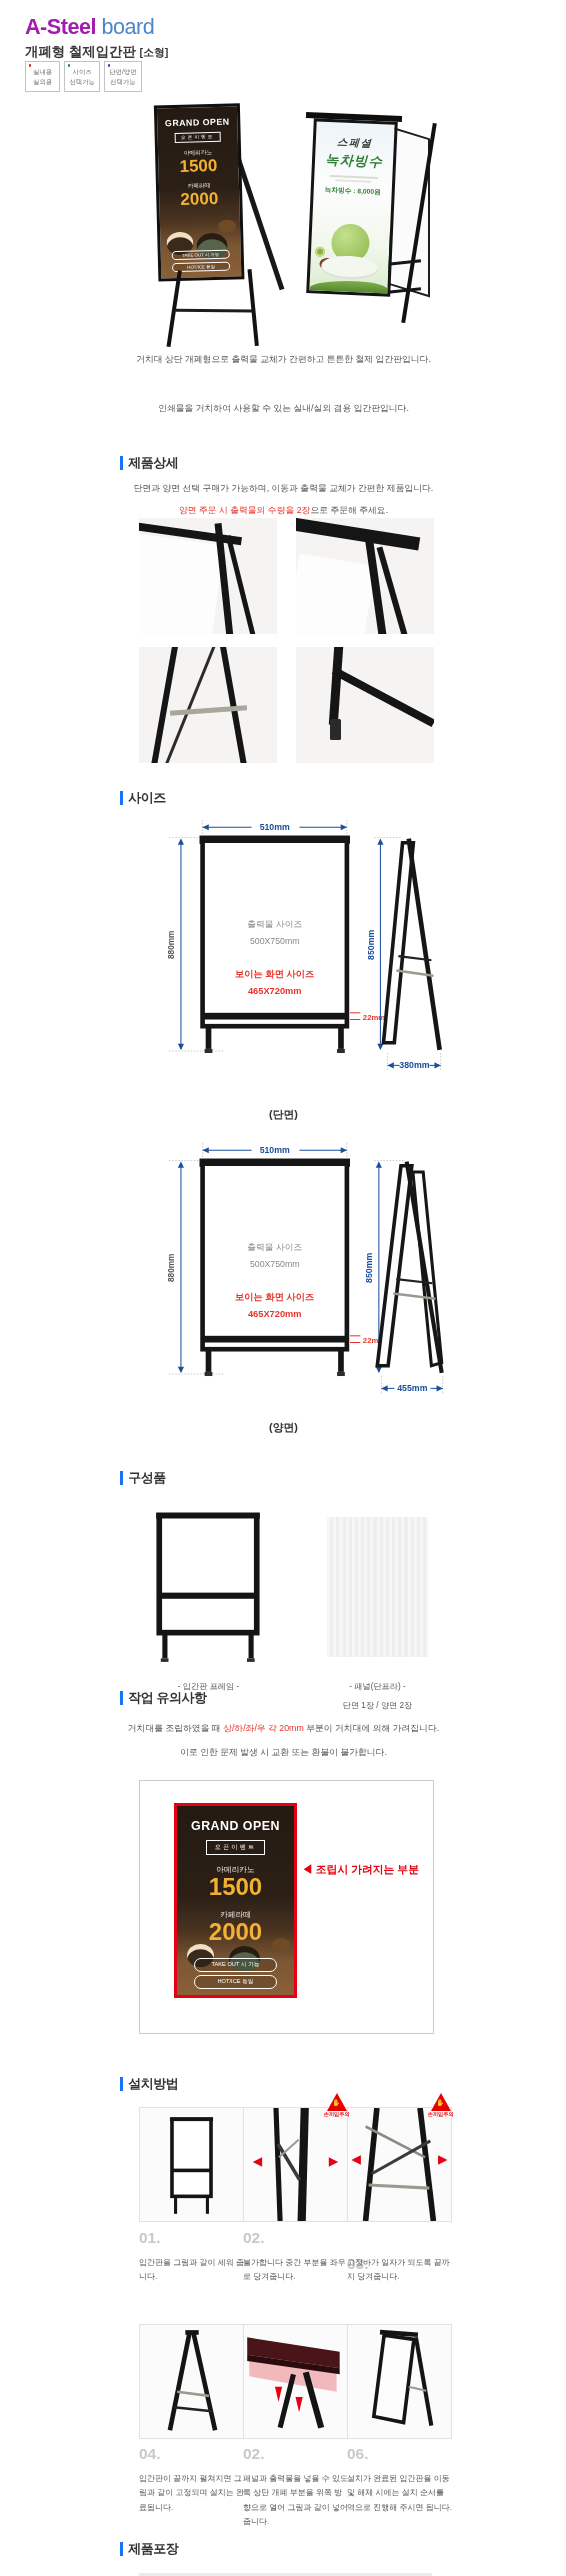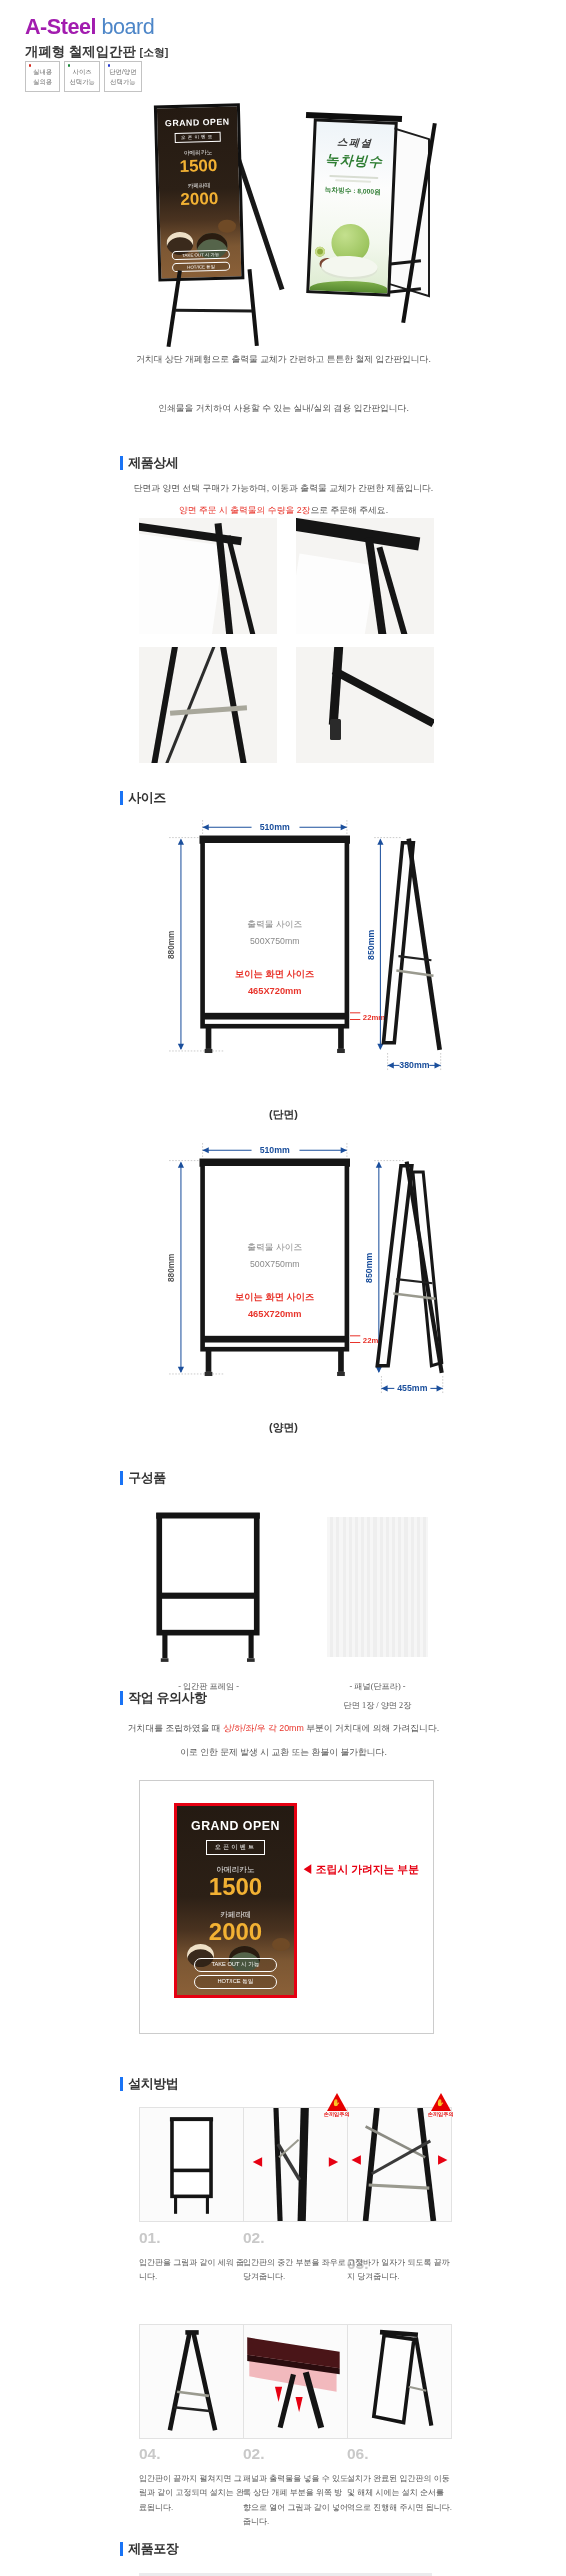--- a/index.html
+++ b/index.html
@@ -65,21 +65,21 @@
   .dphoto{width:138px;height:116px;background:#f5f4f2;overflow:hidden;position:absolute;}
   .dp-bar{position:absolute;background:#151515;}
   .dp-panel{position:absolute;background:#fdfdfd;}
   
   svg text{font-family:"Liberation Sans",sans-serif;}
   .dim{fill:#1b4f9c;font-size:17px;font-weight:bold;}
   .dimg{fill:#555;font-size:16px;font-weight:bold;}
   .caption{left:120px;width:327px;text-align:center;font-size:10.8px;color:#333;font-weight:bold;}
   
   .panel-strip{background:repeating-linear-gradient(90deg,#f6f6f6 0 3.1px,#eeeeee 3.1px 6.2px);}
-  .comp-label{text-align:center;font-size:8.2px;color:#555;font-family:Liberation Serif, serif;}
+  .comp-label{text-align:center;font-size:8.2px;color:#555;}
   
   .note-frame{left:139px;top:1780px;width:293px;height:252px;border:0.5px solid #ccc;background:#fff;}
   .poster-coffee.lg{width:117px;height:189px;border:none;outline:3.1px solid #e60012;}
   .poster-coffee.lg .go{font-size:12.4px;margin-top:13.4px;}
   .poster-coffee.lg .ribbon{font-size:6.2px;padding:2.1px 8.2px;margin-top:6.2px;}
   .poster-coffee.lg .item{font-size:7.7px;margin-top:10.3px;}
   .poster-coffee.lg .price{font-size:24px;}
   .poster-coffee.lg .pill{font-size:5.7px;border-radius:7.7px;padding:2.1px 0;}
   .annot{position:absolute;left:162px;top:82px;font-size:10.8px;font-weight:bold;color:#e60012;white-space:nowrap;}
   
@@ -398,21 +398,21 @@
       <line x1="46" y1="128" x2="160" y2="64" stroke="#3a3a3a" stroke-width="6"></line>
       <line x1="40" y1="150" x2="158" y2="156" stroke="#9a9a8f" stroke-width="6"></line>
     </svg>
     <span class="arrowL" style="left:4.1px;top:45px;">◀</span>
     <span class="arrowR" style="right:4.1px;top:45px;">▶</span>
   </div>
   <div class="step-num" style="left:139px;top:2229px;">01.</div>
   <div class="step-num" style="left:243px;top:2229px;">02.</div>
   <div class="step-num" style="left:347px;top:2229px;margin-top:26px;">03.</div>
   <div class="step-cap" style="left:139px;top:2256px;">입간판을 그림과 같이 세워 줍니다.</div>
-  <div class="step-cap" style="left:243px;top:2256px;">입간판의 중간 부분을 좌우로 당겨줍니다.</div>
+  <div class="step-cap" style="left:243px;top:2256px;">불가합니다 중간 부분을 좌우로 당겨줍니다.</div>
   <div class="step-cap" style="left:347px;top:2256px;">고정바가 일자가 되도록 끝까지 당겨줍니다.</div>
 
   <div class="step-img" style="left:139px;top:2324px;">
     <svg width="103" height="113" viewBox="0 0 200 220">
       <line x1="96" y1="16" x2="58" y2="205" stroke="#141414" stroke-width="9"></line>
       <line x1="104" y1="16" x2="146" y2="205" stroke="#141414" stroke-width="9"></line>
       <rect x="88" y="10" width="26" height="9" fill="#141414"></rect>
       <line x1="72" y1="130" x2="134" y2="138" stroke="#9a9a8f" stroke-width="5"></line>
       <line x1="66" y1="160" x2="140" y2="168" stroke="#222" stroke-width="5"></line>
     </svg>
@@ -436,21 +436,21 @@
       <line x1="132" y1="24" x2="162" y2="196" stroke="#141414" stroke-width="8"></line>
       <rect x="62" y="12" width="74" height="9" fill="#141414" transform="rotate(4 99 16)"></rect>
       <line x1="118" y1="120" x2="152" y2="128" stroke="#9a9a8f" stroke-width="4"></line>
     </svg>
   </div>
   <div class="step-num" style="left:139px;top:2445px;">04.</div>
   <div class="step-num" style="left:243px;top:2445px;">02.</div>
   <div class="step-num" style="left:347px;top:2445px;">06.</div>
   <div class="step-cap" style="left:139px;top:2472px;">입간판이 끝까지 펼쳐지면 그림과 같이 고정되며 설치는 완료됩니다.</div>
   <div class="step-cap" style="left:243px;top:2472px;">패널과 출력물을 넣을 수 있도록 상단 개폐 부분을 위쪽 방향으로 열어 그림과 같이 넣어줍니다.</div>
-  <div class="step-cap" style="left:347px;top:2472px;">설치가 완료된 입간판의 이동 및 해체 시에는 설치 순서를 역으로 진행해 주시면 됩니다.</div>
+  <div class="step-cap" style="left:347px;top:2472px;">설치가 완료된 입간판을 이동 및 해체 시에는 설치 순서를 역으로 진행해 주시면 됩니다.</div>
 
   <div class="abs section-title" style="top:2540px;">
     <span class="bar"></span>
     <span class="txt">제품포장</span>
   </div>
   <div class="abs pack">
     
     
     
     

